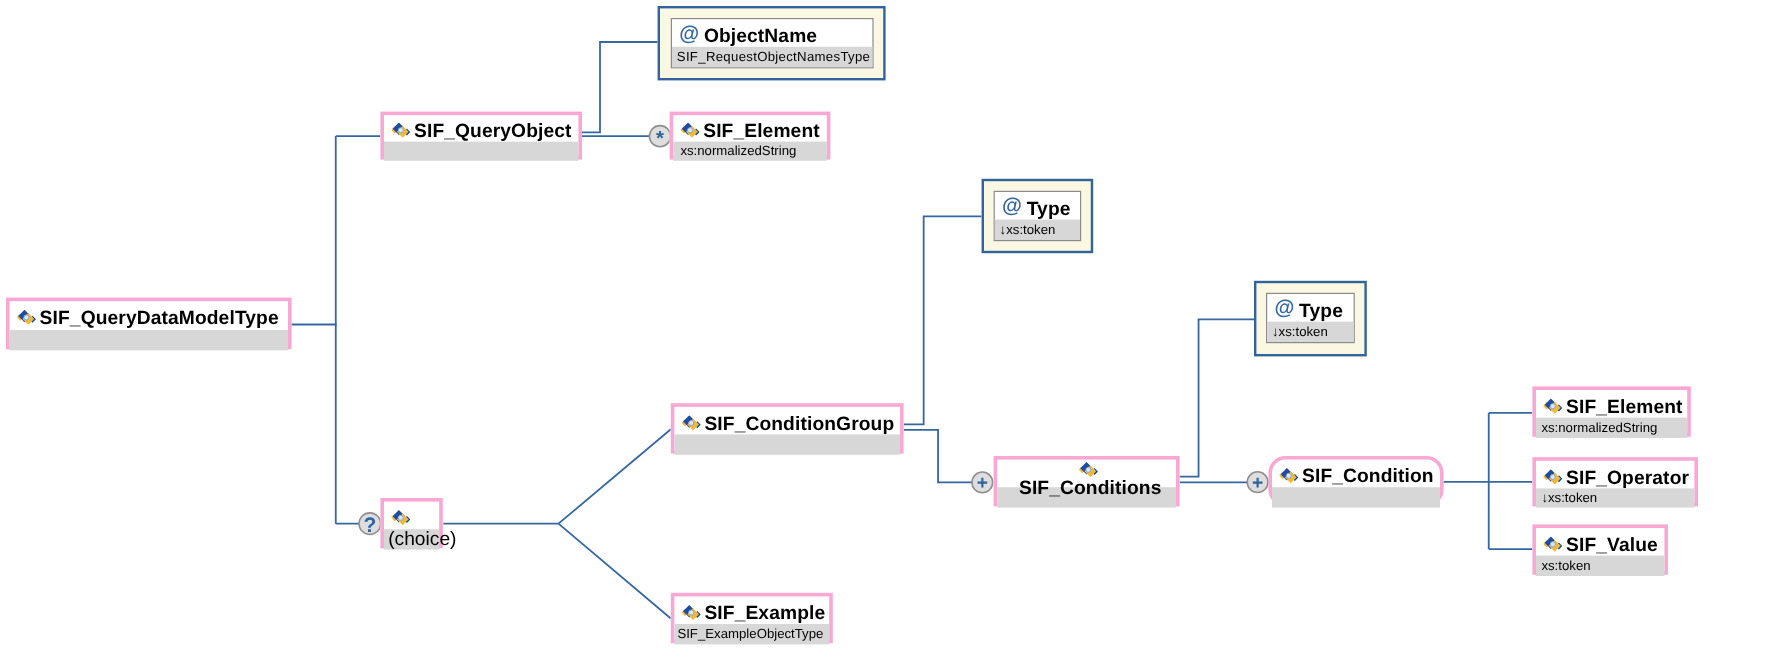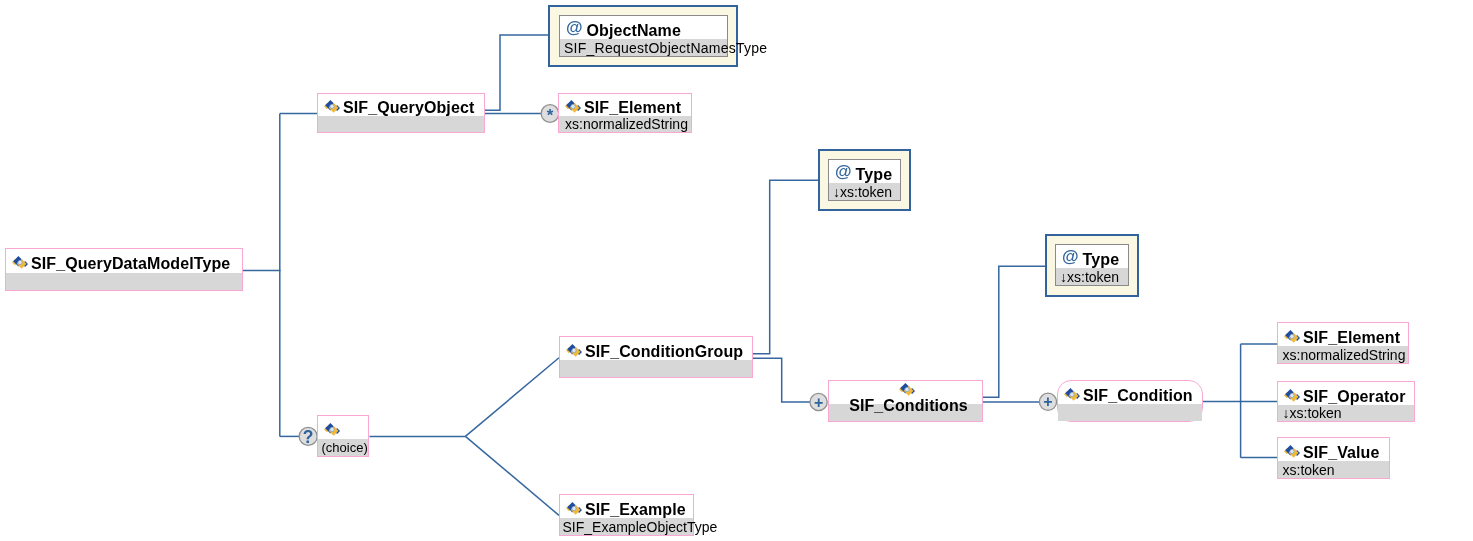--- a/index.html
+++ b/index.html
@@ -1,23 +1,23 @@
 <!DOCTYPE html>
 <html><head>
 <meta charset="utf-8">
 <style>
   html,body{margin:0;padding:0;}
   body{width:1473px;height:541px;background:#ffffff;position:relative;
        font-family:"Liberation Sans",sans-serif;overflow:hidden;}
   #lines{position:absolute;left:0;top:0;z-index:1;}
-  .box{position:absolute;z-index:2;border:1px solid #f9a8d4;background:#fff;box-sizing:border-box;}
+  .box{position:absolute;z-index:2;border:3px solid #f9a8d4;background:#fff;box-sizing:border-box;}
   .head{display:flex;align-items:center;padding-left:6px;font-weight:bold;font-size:16px;color:#000;white-space:nowrap;}
   .ic{margin-right:3px;flex:none;position:relative;top:1.5px;}
   .nm{position:relative;top:3px;letter-spacing:0.1px;}
-  .sub{background:#d7d7d7;font-size:14px;color:#000;white-space:nowrap;display:flex;align-items:center;}
+  .sub{background:#d7d7d7;font-size:11px;color:#000;white-space:nowrap;display:flex;align-items:center;}
   .attr{position:absolute;z-index:2;border:2px solid #33639c;background:#faf7e2;box-sizing:border-box;}
   .attr .inner{position:absolute;border:1px solid #8a8a8a;background:#fff;box-sizing:border-box;}
   .at{color:#33679f;font-size:17px;font-weight:bold;margin-right:4px;position:relative;top:0.5px;}
 </style>
 </head>
 <body>
 <svg id="lines" width="1473" height="541" viewBox="0 0 1473 541">
   <g stroke="#36679f" stroke-width="1.5" fill="none">
     <path d="M242,270.4 H280.5"></path>
     <path d="M279.8,113.4 V436.4"></path>
@@ -105,21 +105,21 @@
 <div class="box" style="left:317px;top:415px;width:52px;height:42px;">
   <div class="head" style="height:23px;">
       <svg class="ic" width="16" height="13" viewBox="0 0 16 13">
         <polygon points="2.9,3.3 5.9,6.3 2.9,9.3 0,6.3" fill="#efb63e"></polygon>
         <polygon points="13.1,5.1 16,8 13.1,10.9 10.2,8" fill="#1e4ca1"></polygon>
         <polygon points="6.4,0.1 11.6,5.3 6.4,10.5 1.2,5.3" fill="#1e4ca1"></polygon>
         <polygon points="9.6,2.9 14.5,7.8 9.6,12.7 4.7,7.8" fill="#f2b937"></polygon>
         <circle cx="8" cy="6.5" r="2.1" fill="#dce8f5" stroke="#87a6cc" stroke-width="0.8"></circle>
       </svg>
     </div>
-  <div class="sub" style="height:17px;padding-left:3.5px;font-size:13px;">(choice)</div>
+  <div class="sub" style="height:17px;padding-left:3.5px;font-size:16px;">(choice)</div>
 </div>
 <div class="box" style="left:559px;top:494px;width:135px;height:42px;">
   <div class="head" style="height:23px;">
       <svg class="ic" width="16" height="13" viewBox="0 0 16 13">
         <polygon points="2.9,3.3 5.9,6.3 2.9,9.3 0,6.3" fill="#efb63e"></polygon>
         <polygon points="13.1,5.1 16,8 13.1,10.9 10.2,8" fill="#1e4ca1"></polygon>
         <polygon points="6.4,0.1 11.6,5.3 6.4,10.5 1.2,5.3" fill="#1e4ca1"></polygon>
         <polygon points="9.6,2.9 14.5,7.8 9.6,12.7 4.7,7.8" fill="#f2b937"></polygon>
         <circle cx="8" cy="6.5" r="2.1" fill="#dce8f5" stroke="#87a6cc" stroke-width="0.8"></circle>
       </svg>

